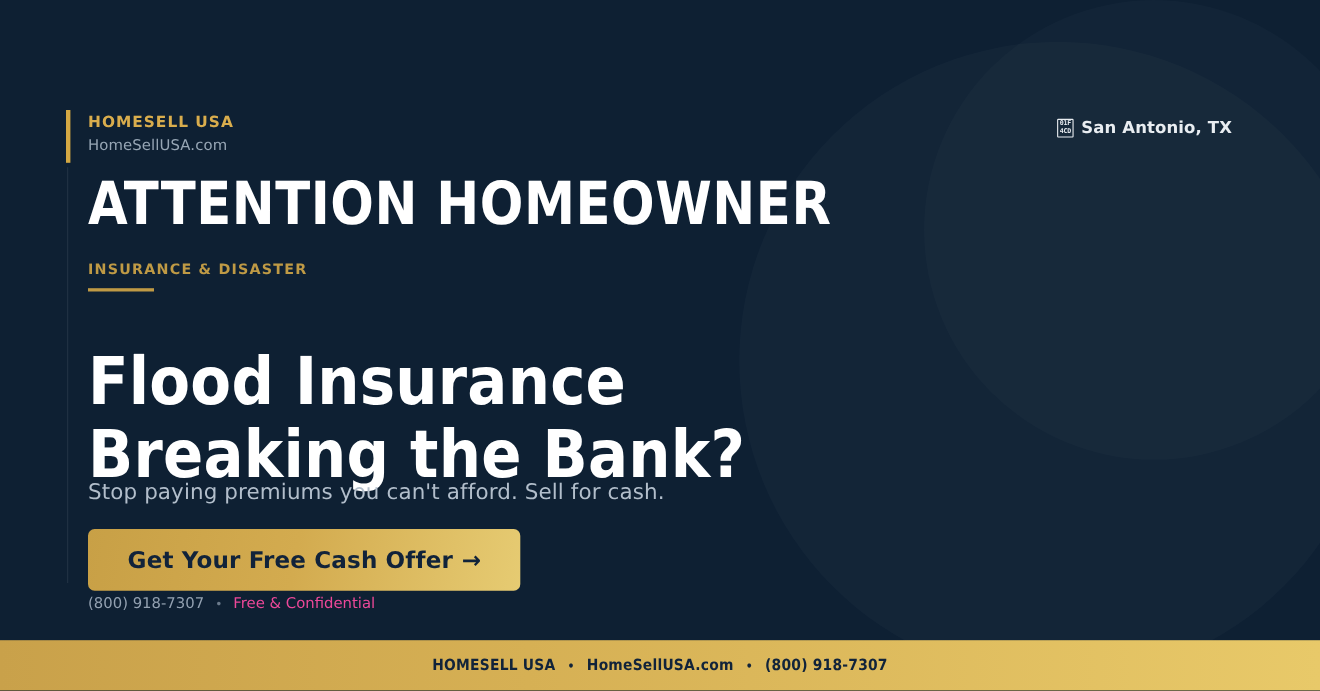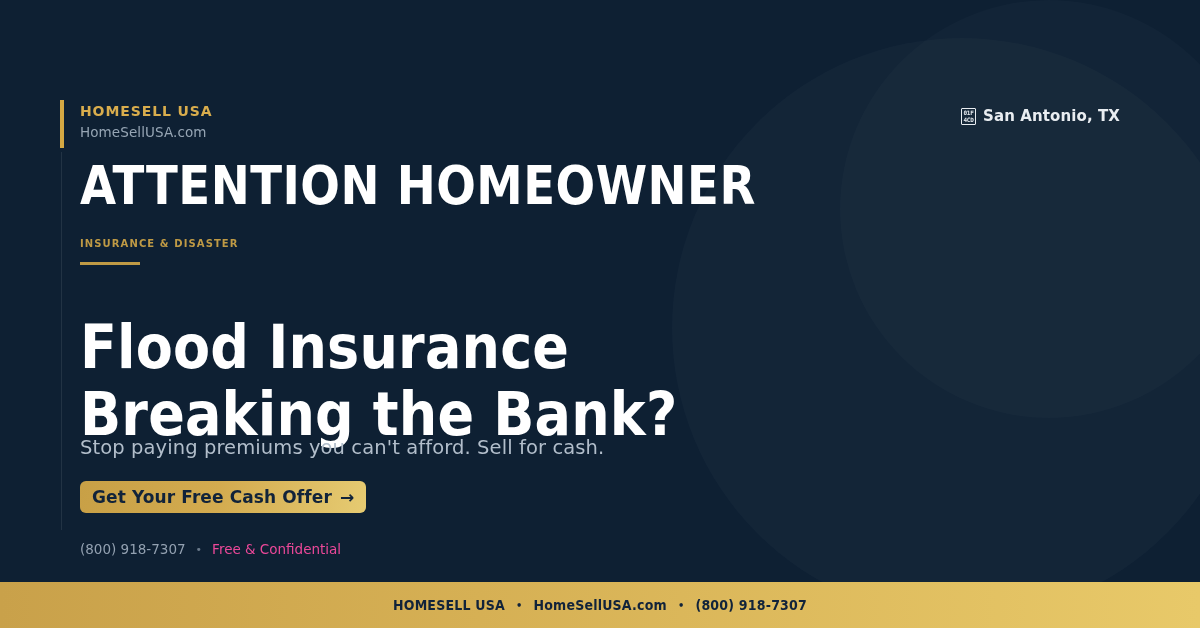--- a/index.html
+++ b/index.html
@@ -137,21 +137,21 @@
     line-height: 1.05;
     white-space: nowrap;
     transform: scaleX(0.96);
     transform-origin: left center;
   }
 
   .eyebrow {
     position: absolute;
     left: 0;
     top: 238px;
-    font-size: 10px;
+    font-size: 13px;
     font-weight: 700;
     letter-spacing: 1.1px;
     color: #bf9a45;
   }
   .eyebrow-rule {
     position: absolute;
     left: 0;
     top: 262px;
     width: 60px;
     height: 3px;
@@ -182,28 +182,28 @@
     letter-spacing: 0.1px;
   }
 
   .cta-button {
     position: absolute;
     left: 0;
     top: 481px;
     display: inline-flex;
     align-items: center;
     justify-content: center;
-    height: 32px;
-    padding: 0 12px;
+    height: 56px;
+    padding: 0 36px;
     border: 0;
     border-radius: 6px;
     background: linear-gradient(100deg, #c8a046 0%, #d3ab4f 48%, #e6cb72 100%);
     color: #11233a;
     font-family: "DejaVu Sans", "Liberation Sans", sans-serif;
-    font-size: 17px;
+    font-size: 21px;
     font-weight: 700;
     letter-spacing: 0.1px;
     cursor: pointer;
     white-space: nowrap;
   }
   .cta-arrow { margin-left: 8px; font-weight: 700; }
 
   .trust-row {
     position: absolute;
     left: 0;

